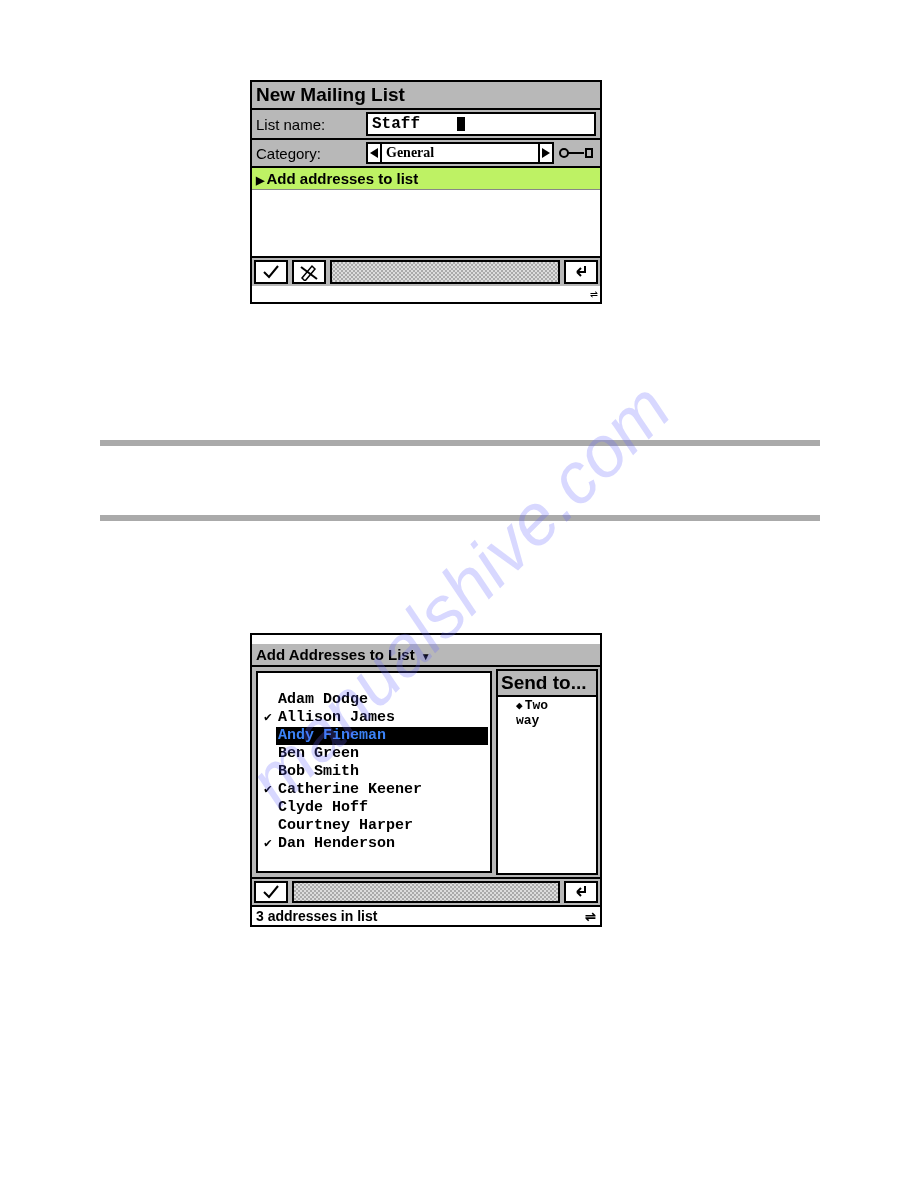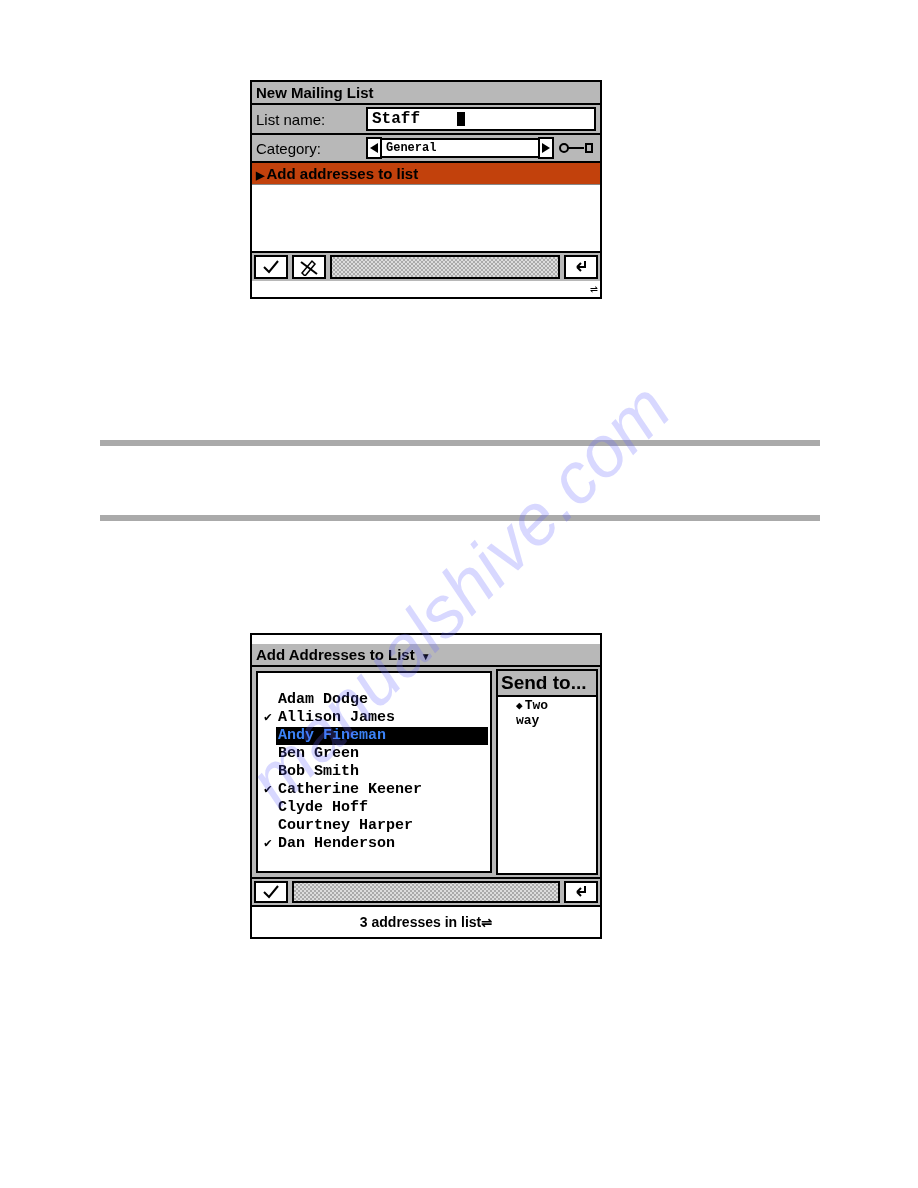--- a/index.html
+++ b/index.html
@@ -31,21 +31,21 @@
     top: 80px;
     width: 352px;
     border: 2px solid #000;
     background: #fff;
   }
   .titlebar {
     background: #b8b8b8;
     border-bottom: 2px solid #000;
     padding: 2px 4px;
     font-weight: bold;
-    font-size: 15px;
+    font-size: 19px;
     font-family: Arial, sans-serif;
   }
   .row {
     display: flex;
     align-items: center;
     padding: 2px 4px;
     border-bottom: 2px solid #000;
     background: #b8b8b8;
   }
   .row-label {
@@ -88,35 +88,35 @@
     align-items: center;
     justify-content: center;
     font-size: 12px;
   }
   .category-field {
     flex: 1;
     background: #fff;
     border-top: 2px solid #000;
     border-bottom: 2px solid #000;
     padding: 1px 4px;
-    font-family: Liberation Mono, monospace;
-    font-weight: bold;
-    font-size: 12px;
+    font-family: Liberation Serif, serif;
+    font-weight: bold;
+    font-size: 14px;
   }
   .key-icon {
     width: 40px;
     height: 22px;
     display: flex;
     align-items: center;
     justify-content: center;
     font-size: 14px;
     margin-left: 2px;
   }
   .section-header {
-    background: #c2410c;
+    background: #bef264;
     padding: 2px 4px;
     font-weight: bold;
     font-size: 15px;
     font-family: Arial, sans-serif;
     border-bottom: 1px solid #888;
   }
   .section-header .tri {
     font-size: 11px;
     margin-right: 2px;
   }
@@ -248,25 +248,25 @@
     justify-content: center;
   }
   .toolbar2 .spacer {
     flex: 1;
     margin: 2px;
     border: 2px solid #000;
     background: repeating-conic-gradient(#aaa 0% 25%, #ddd 0% 50%) 50% / 4px 4px;
   }
   .statusbar {
     display: flex;
-    justify-content: center;
+    justify-content: space-between;
     align-items: center;
     background: #fff;
     border-top: 2px solid #000;
-    padding: 7px 4px;
+    padding: 1px 4px;
     font-weight: bold;
     font-size: 14px;
     font-family: Arial, sans-serif;
   }
   .sync-icon { font-size: 13px; }
 </style>
 </head>
 <body>
 
 <div class="watermark">manualshive.com</div>

